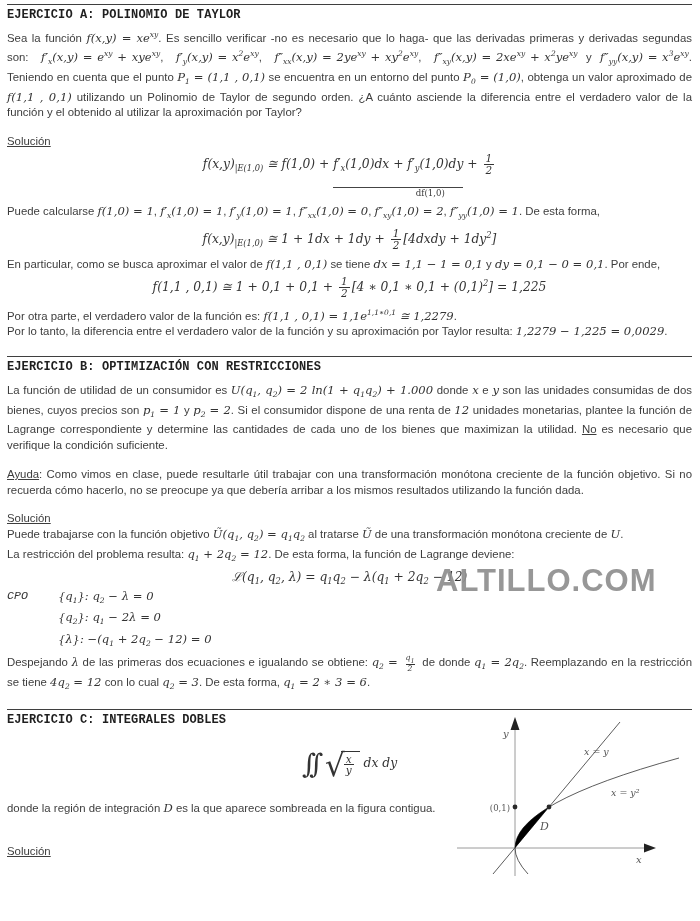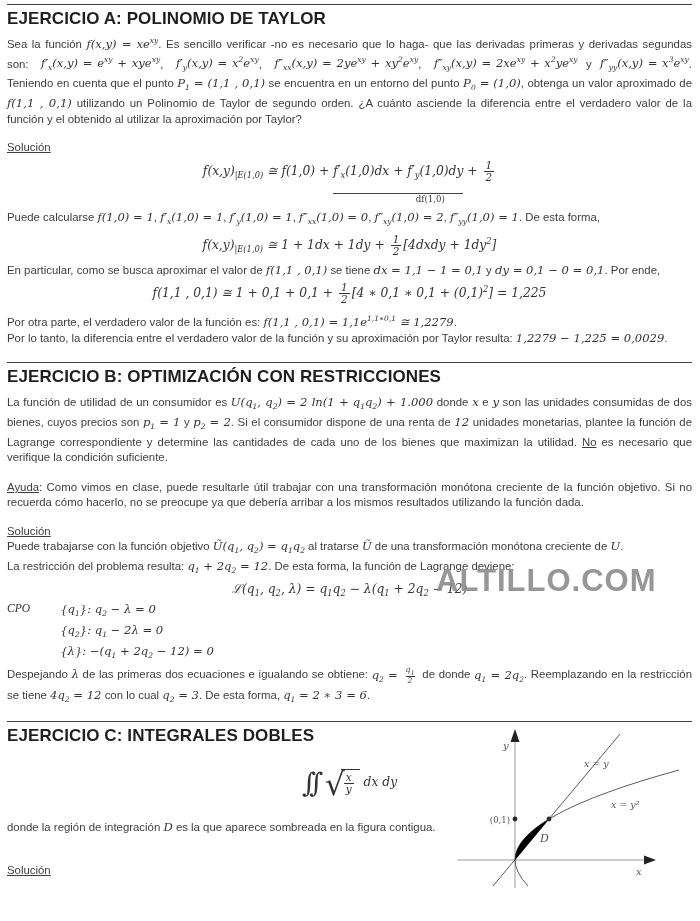--- a/index.html
+++ b/index.html
@@ -2,21 +2,21 @@
 <html><head>
 <meta charset="utf-8">
 <style>
   html,body{margin:0;padding:0;}
   body{
     width:700px;height:921px;background:#ffffff;position:relative;overflow:hidden;
     font-family:"Liberation Sans",sans-serif;color:#3d3d3d;
   }
   .page{padding:4px 8px 0 7px;}
   .rule{border-top:1.6px solid #3f3f3f;height:0;margin:0;}
-  h2{font-size:17px;line-height:1.25;margin:3px 0 4px;color:#1f1f1f;letter-spacing:0.1px;}
+  h2{font-size:12px;line-height:1.25;margin:3px 0 4px;color:#1f1f1f;letter-spacing:0.1px;font-family:Liberation Mono, monospace;}
   p{margin:0;font-size:11.4px;line-height:15.5px;}
   .just{text-align:justify;}
   .gap8{margin-top:8px;} .gap14{margin-top:14px;}
   .sollabel{margin-top:13px;}
   .sollabel u, u{text-decoration:underline;}
   
   m{font-family:"DejaVu Serif",serif;font-style:italic;font-size:11.6px;color:#333;}
   m sup,m sub{font-size:7.5px;}
   .fml{
     text-align:center;font-size:12.3px;color:#333;margin:4px 0 6px;white-space:nowrap;
@@ -36,21 +36,21 @@
       font-size:8.6px;font-family:"DejaVu Serif",serif;white-space:nowrap;color:#3a3a3a;margin-left:32px;}
   .ul sup{font-size:6.5px;}
   
   .bint{font-family:"DejaVu Serif",serif;font-size:27px;line-height:1;vertical-align:middle;color:#333;font-style:normal;}
   .bint.dbl{letter-spacing:-7px;padding-right:9px;}
   .sqrt{display:inline-flex;align-items:center;vertical-align:middle;}
   .rsym{font-family:"DejaVu Serif",serif;font-size:31px;line-height:0.85;font-style:normal;color:#333;transform:translateY(2px);}
   .rad{border-top:1.3px solid #333;padding:2px 4px 0 1px;margin-left:-4px;display:inline-flex;align-items:center;}
   
   .cpo{display:flex;gap:30px;margin-top:2px;}
-  .cpo-label{font-family:Liberation Serif, serif;font-style:italic;font-size:11.6px;color:#333;padding-top:1px;}
+  .cpo-label{font-family:Liberation Mono, monospace;font-style:italic;font-size:11.6px;color:#333;padding-top:1px;}
   .cpo-lines div{font-size:11.4px;line-height:16px;}
   
   #secC{position:relative;min-height:262px;}
   #secC .narrow{max-width:452px;}
   .figwrap{position:absolute;top:4px;right:0;width:245px;height:172px;}
   
   .watermark{
     position:absolute;left:436px;top:563px;font-size:31px;font-weight:bold;letter-spacing:1px;
     color:#8f8f8f;font-family:"Liberation Sans",sans-serif;opacity:0.92;
   }

